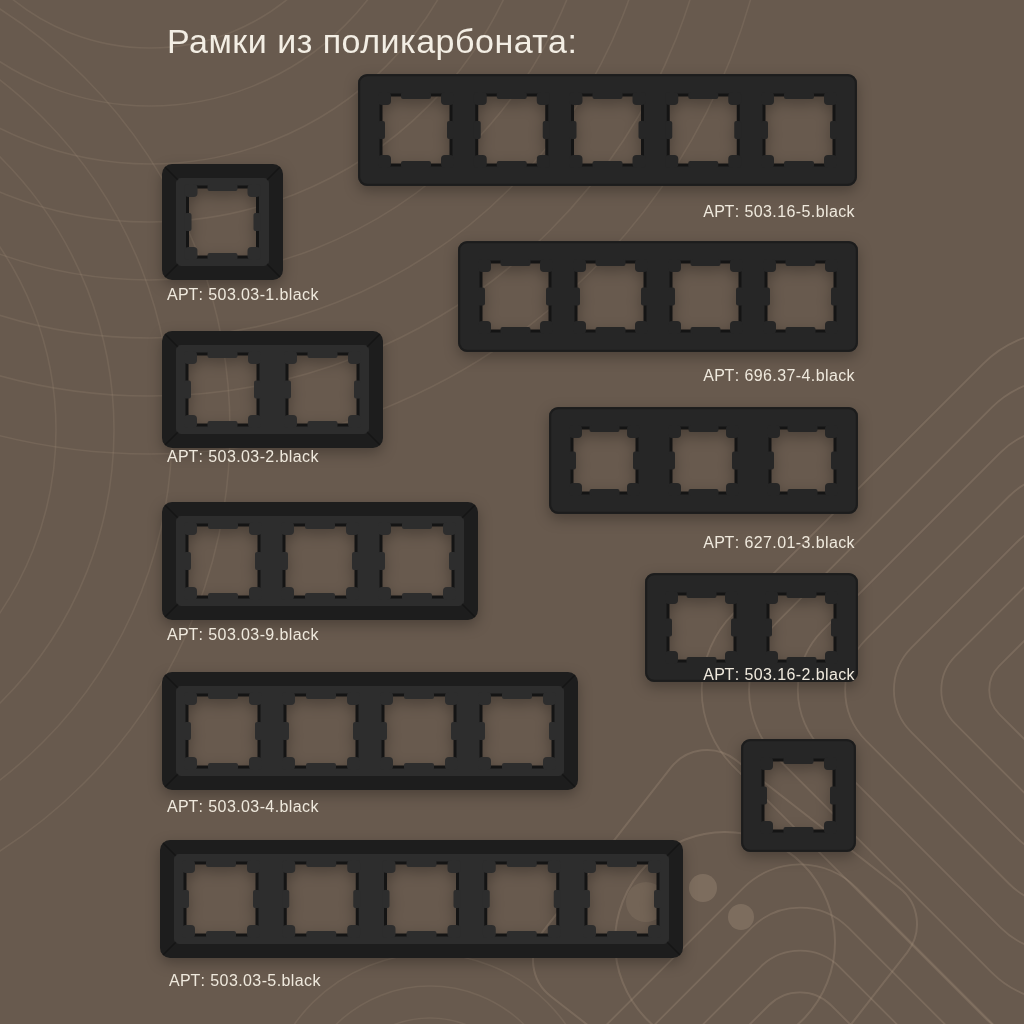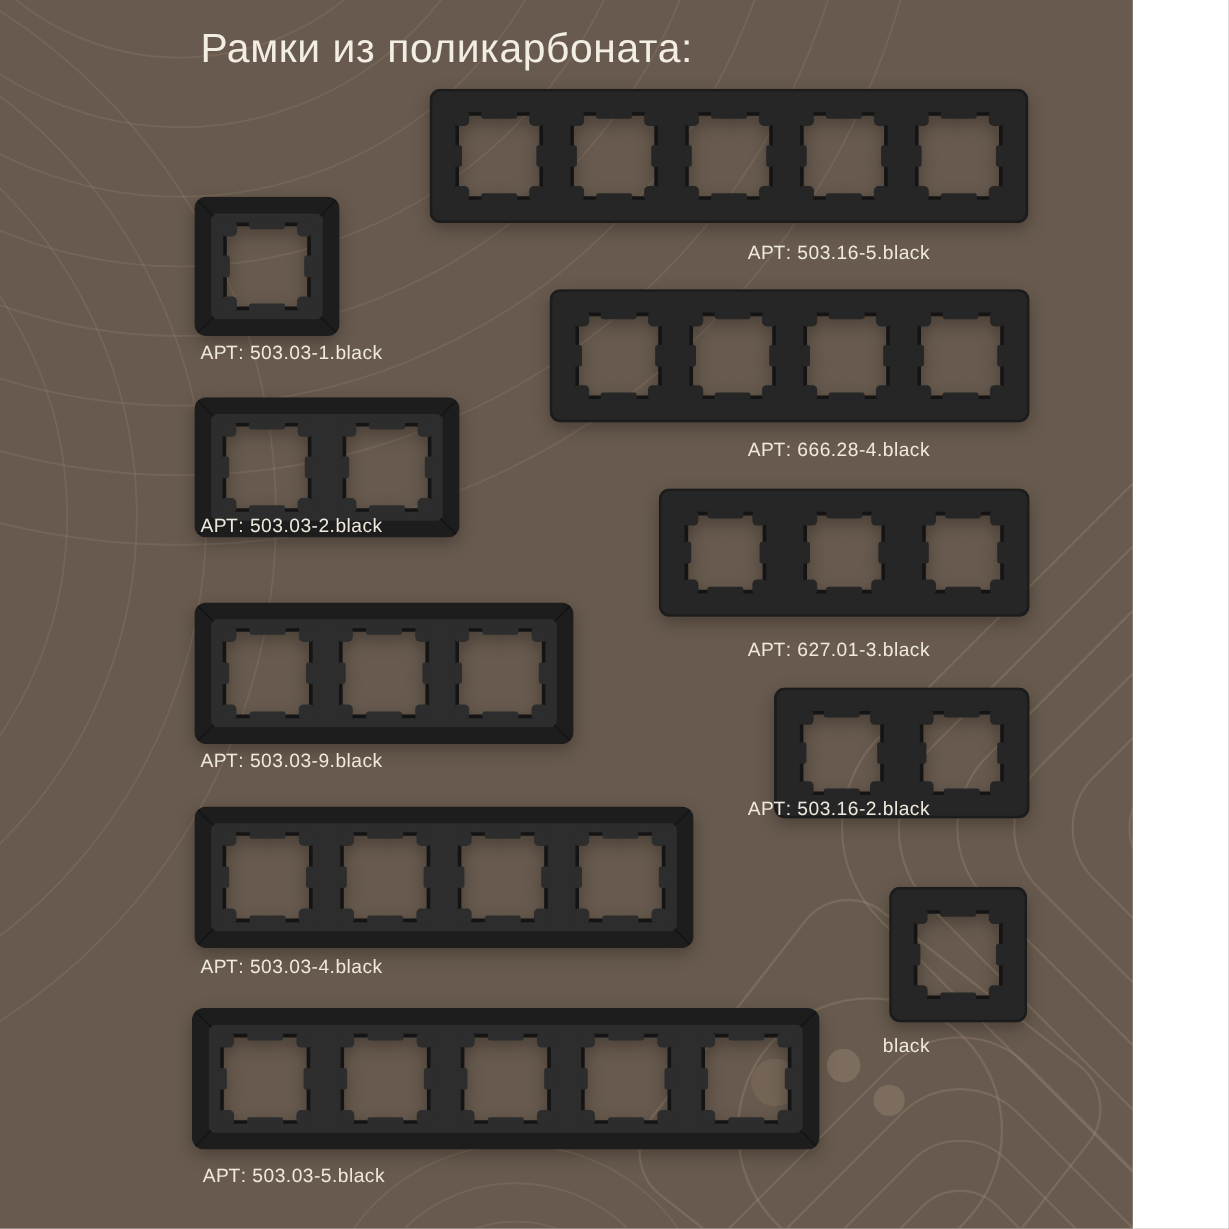--- a/index.html
+++ b/index.html
@@ -1,18 +1,18 @@
 <!DOCTYPE html>
 <html><head>
 <meta charset="utf-8">
 <style>
   html,body{margin:0;padding:0;}
   body{width:1024px;height:1024px;overflow:hidden;
        font-family:"Liberation Sans", sans-serif;}
-  .canvas{position:relative;width:944px;height:1024px;background:#685a4e;overflow:hidden;}
+  .canvas{position:relative;width:1024px;height:1024px;background:#685a4e;overflow:hidden;}
   .bg-pattern{position:absolute;left:0;top:0;width:1024px;height:1024px;}
   .page-title{position:absolute;left:167px;top:22px;margin:0;
       font-size:34px;font-weight:400;letter-spacing:.5px;color:#f3eee4;}
   .product{position:absolute;}
   .product svg{display:block;filter:drop-shadow(0 5px 7px rgba(0,0,0,.28));}
   .art-label{position:absolute;font-size:16px;letter-spacing:.4px;color:#efe9dd;line-height:30px;white-space:nowrap;}
   .art-label.right{text-align:right;}
 </style>
 </head>
 <body>
@@ -106,21 +106,21 @@
           <rect x="122" y="20" width="13" height="13" rx="4" fill="#2d2d2d"></rect>
           <rect x="186" y="20" width="13" height="13" rx="4" fill="#2d2d2d"></rect>
           <rect x="122" y="84" width="13" height="13" rx="4" fill="#2d2d2d"></rect>
           <rect x="186" y="84" width="13" height="13" rx="4" fill="#2d2d2d"></rect>
           <rect x="145.5" y="20" width="30" height="7" rx="2" fill="#2d2d2d"></rect>
           <rect x="145.5" y="90" width="30" height="7" rx="2" fill="#2d2d2d"></rect>
           <rect x="122" y="49.5" width="7" height="18" rx="2" fill="#2d2d2d"></rect>
           <rect x="192" y="49.5" width="7" height="18" rx="2" fill="#2d2d2d"></rect>
         </svg>
       </div>
-      <div class="art-label" style="left: 167px; top: 424px;">
+      <div class="art-label" style="left: 167px; top: 442px;">
         <div>АРТ: 503.03-2.black</div>
       </div>
       <div class="product" style="left: 162px; top: 502px;">
         <svg width="316" height="118" viewBox="0 0 316 118" xmlns="http://www.w3.org/2000/svg">
           <path d="M10,0 h296 a10,10 0 0 1 10,10 v98 a10,10 0 0 1 -10,10 h-296 a10,10 0 0 1 -10,-10 v-98 a10,10 0 0 1 10,-10 Z M32,23 h58 a7,7 0 0 1 7,7 v58 a7,7 0 0 1 -7,7 h-58 a7,7 0 0 1 -7,-7 v-58 a7,7 0 0 1 7,-7 Z M129,23 h58 a7,7 0 0 1 7,7 v58 a7,7 0 0 1 -7,7 h-58 a7,7 0 0 1 -7,-7 v-58 a7,7 0 0 1 7,-7 Z M226,23 h58 a7,7 0 0 1 7,7 v58 a7,7 0 0 1 -7,7 h-58 a7,7 0 0 1 -7,-7 v-58 a7,7 0 0 1 7,-7 Z " fill="#1d1d1d" fill-rule="evenodd"></path>
           <path d="M19,14 h278 a5,5 0 0 1 5,5 v80 a5,5 0 0 1 -5,5 h-278 a5,5 0 0 1 -5,-5 v-80 a5,5 0 0 1 5,-5 Z M32,23 h58 a7,7 0 0 1 7,7 v58 a7,7 0 0 1 -7,7 h-58 a7,7 0 0 1 -7,-7 v-58 a7,7 0 0 1 7,-7 Z M129,23 h58 a7,7 0 0 1 7,7 v58 a7,7 0 0 1 -7,7 h-58 a7,7 0 0 1 -7,-7 v-58 a7,7 0 0 1 7,-7 Z M226,23 h58 a7,7 0 0 1 7,7 v58 a7,7 0 0 1 -7,7 h-58 a7,7 0 0 1 -7,-7 v-58 a7,7 0 0 1 7,-7 Z " fill="#2d2d2d" fill-rule="evenodd"></path>
           <path d="M3,3 L16,16 M313,3 L300,16 M3,115 L16,102 M313,115 L300,102" stroke="#131313" stroke-width="1.5" opacity="0.7"></path>
           <rect x="25" y="23" width="72" height="72" rx="7" fill="none" stroke="#141414" stroke-width="3"></rect>
           <rect x="22" y="20" width="13" height="13" rx="4" fill="#2d2d2d"></rect>
           <rect x="87" y="20" width="13" height="13" rx="4" fill="#2d2d2d"></rect>
@@ -344,21 +344,21 @@
           <rect x="367" y="18" width="13" height="13" rx="4" fill="#262626"></rect>
           <rect x="305" y="80" width="13" height="13" rx="4" fill="#262626"></rect>
           <rect x="367" y="80" width="13" height="13" rx="4" fill="#262626"></rect>
           <rect x="327.5" y="18" width="30" height="7" rx="2" fill="#262626"></rect>
           <rect x="327.5" y="86" width="30" height="7" rx="2" fill="#262626"></rect>
           <rect x="305" y="46.5" width="7" height="18" rx="2" fill="#262626"></rect>
           <rect x="373" y="46.5" width="7" height="18" rx="2" fill="#262626"></rect>
         </svg>
       </div>
       <div class="art-label right" style="right: 169px; top: 361px;">
-        <div>АРТ: 666.28-4.black</div>
+        <div>АРТ: 696.37-4.black</div>
       </div>
       <div class="product" style="left: 549px; top: 407px;">
         <svg width="309" height="107" viewBox="0 0 309 107" xmlns="http://www.w3.org/2000/svg">
           <path d="M9,0 h291 a9,9 0 0 1 9,9 v89 a9,9 0 0 1 -9,9 h-291 a9,9 0 0 1 -9,-9 v-89 a9,9 0 0 1 9,-9 Z M30,21 h51 a7,7 0 0 1 7,7 v51 a7,7 0 0 1 -7,7 h-51 a7,7 0 0 1 -7,-7 v-51 a7,7 0 0 1 7,-7 Z M129,21 h51 a7,7 0 0 1 7,7 v51 a7,7 0 0 1 -7,7 h-51 a7,7 0 0 1 -7,-7 v-51 a7,7 0 0 1 7,-7 Z M228,21 h51 a7,7 0 0 1 7,7 v51 a7,7 0 0 1 -7,7 h-51 a7,7 0 0 1 -7,-7 v-51 a7,7 0 0 1 7,-7 Z " fill="#262626" fill-rule="evenodd"></path>
           <path d="M9.2,1.2 h290.6 a8,8 0 0 1 8,8 v88.6 a8,8 0 0 1 -8,8 h-290.6 a8,8 0 0 1 -8,-8 v-88.6 a8,8 0 0 1 8,-8 Z " fill="none" stroke="#1c1c1c" stroke-width="2"></path>
           <rect x="23" y="21" width="65" height="65" rx="7" fill="none" stroke="#141414" stroke-width="3"></rect>
           <rect x="20" y="18" width="13" height="13" rx="4" fill="#262626"></rect>
           <rect x="78" y="18" width="13" height="13" rx="4" fill="#262626"></rect>
           <rect x="20" y="76" width="13" height="13" rx="4" fill="#262626"></rect>
           <rect x="78" y="76" width="13" height="13" rx="4" fill="#262626"></rect>
@@ -425,16 +425,15 @@
           <rect x="83" y="18" width="13" height="13" rx="4" fill="#262626"></rect>
           <rect x="19" y="82" width="13" height="13" rx="4" fill="#262626"></rect>
           <rect x="83" y="82" width="13" height="13" rx="4" fill="#262626"></rect>
           <rect x="42.5" y="18" width="30" height="7" rx="2" fill="#262626"></rect>
           <rect x="42.5" y="88" width="30" height="7" rx="2" fill="#262626"></rect>
           <rect x="19" y="47.5" width="7" height="18" rx="2" fill="#262626"></rect>
           <rect x="89" y="47.5" width="7" height="18" rx="2" fill="#262626"></rect>
         </svg>
       </div>
       <div class="art-label right" style="right: 169px; top: 858px;">
-        <div>black</div>
       </div>
     </div>
 </div>
 
 </body></html>

